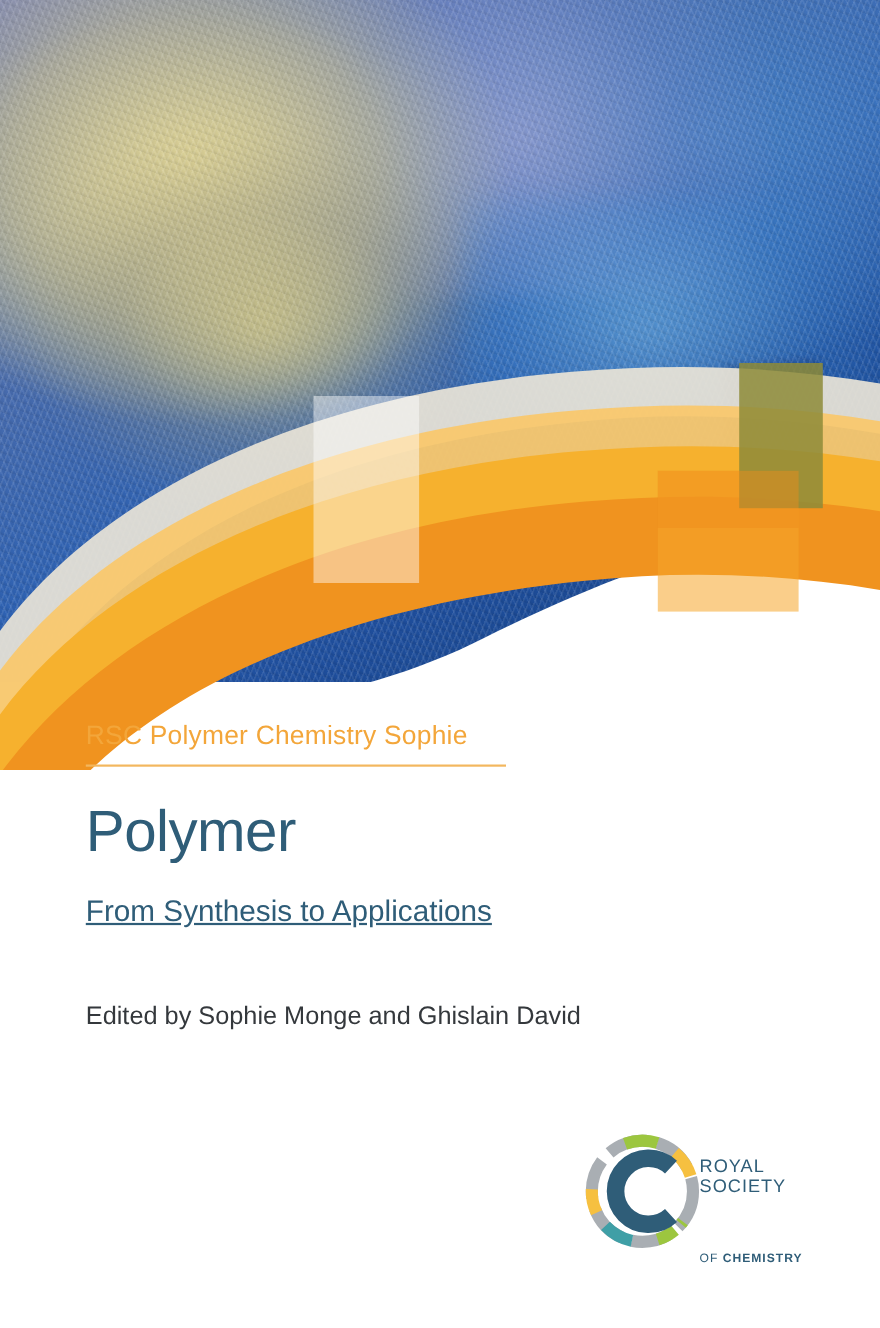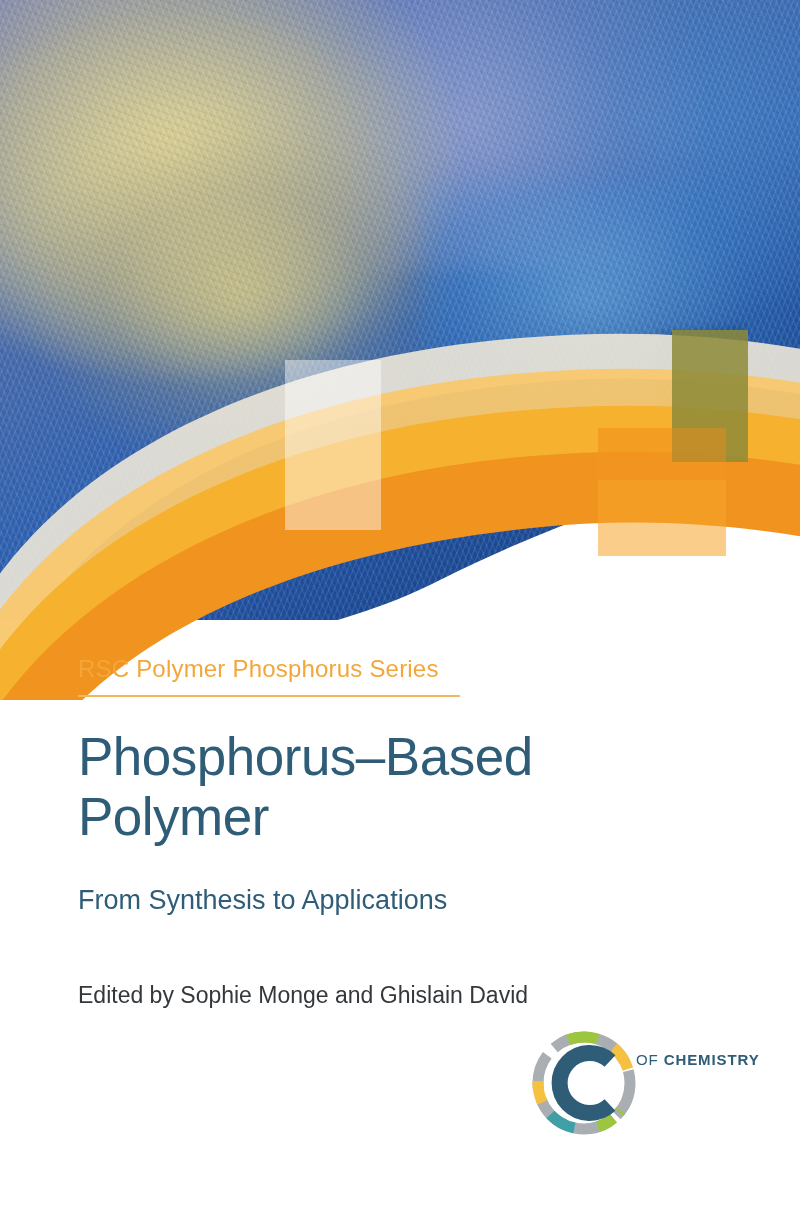--- a/index.html
+++ b/index.html
@@ -104,24 +104,25 @@
   }
   .title {
     margin-top: 30px;
     color: #2f5d78;
     font-size: 53px;
     line-height: 1.13;
     font-weight: 400;
     letter-spacing: -0.5px;
   }
   .subtitle {
-    margin-top: 38px;
+    margin-top: 26px;
     color: #2f5d78;
     font-size: 27px;
     font-weight: 400;
+    text-decoration: underline;
   }
   .editors {
     margin-top: 66px;
     color: #34383c;
     font-size: 23px;
     font-weight: 400;
   }
 
   
   .logo {
@@ -139,24 +140,25 @@
     top: 44px;
     line-height: 1.18;
   }
   .logo-text .l1 {
     font-size: 16.5px;
     letter-spacing: .9px;
     color: #2f5d78;
     font-weight: 400;
   }
   .logo-text .l2 {
-    font-size: 15px;
+    font-size: 11px;
     letter-spacing: .9px;
     color: #2f5d78;
     font-weight: 400;
+    margin-top: 48px;
   }
   .logo-text .l2 b {
     font-weight: 700;
   }
 </style>
 </head>
 <body>
 
 <div class="cover">
 
@@ -214,23 +216,22 @@
 
         <rect x="285" y="360" width="96" height="170" fill="#ffffff" opacity="0.45"></rect>
         <rect x="598" y="428" width="128" height="128" fill="#f6a62a" opacity="0.55"></rect>
         <rect x="672" y="330" width="76" height="132" fill="#8d8b38" opacity="0.85"></rect>
         <rect x="598" y="428" width="128" height="52" fill="#f08c1b" opacity="0.45"></rect>
       </g>
     </svg>
   </div>
 
   <div class="text-block">
-    <div class="series">RSC Polymer Phosphorus Series</div>
+    <div class="series">RSC Polymer Chemistry Sophie</div>
     <div class="title">
-      <div>Phosphorus–Based</div>
       <div>Polymer</div>
     </div>
     <div class="subtitle">From Synthesis to Applications</div>
     <div class="editors">Edited by Sophie Monge and Ghislain David</div>
   </div>
 
   <div class="logo">
     <svg width="250" height="150" viewBox="0 0 250 150" xmlns="http://www.w3.org/2000/svg">
 
       <g transform="translate(56,76)" fill="none" stroke-width="11">
@@ -240,17 +241,18 @@
         <circle r="46" stroke="#3f9fa6" stroke-dasharray="28 260" stroke-dashoffset="-8" transform="rotate(92)"></circle>
         <circle r="46" stroke="#f6c040" stroke-dasharray="22 260" stroke-dashoffset="-8" transform="rotate(145)"></circle>
         <circle r="46" stroke="#9cc63f" stroke-dasharray="18 260" stroke-dashoffset="-8" transform="rotate(40)"></circle>
       </g>
 
       <g transform="translate(56,76)">
         <path d="M26,-22 A30,30 0 1 0 26,22" fill="none" stroke="#2f5d78" stroke-width="16" stroke-linecap="butt"></path>
       </g>
     </svg>
     <div class="logo-text">
+      <div class="l1">ROYAL SOCIETY</div>
       <div class="l2"><span>OF </span><b>CHEMISTRY</b></div>
     </div>
   </div>
 
 </div>
 
 </body></html>

